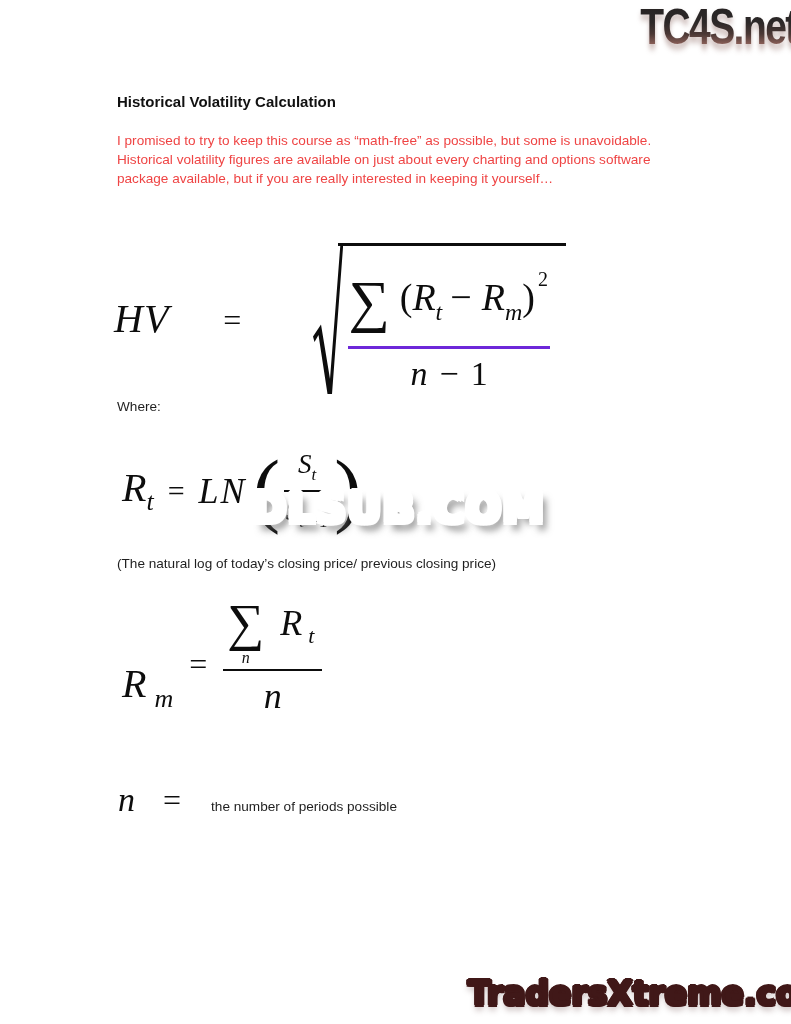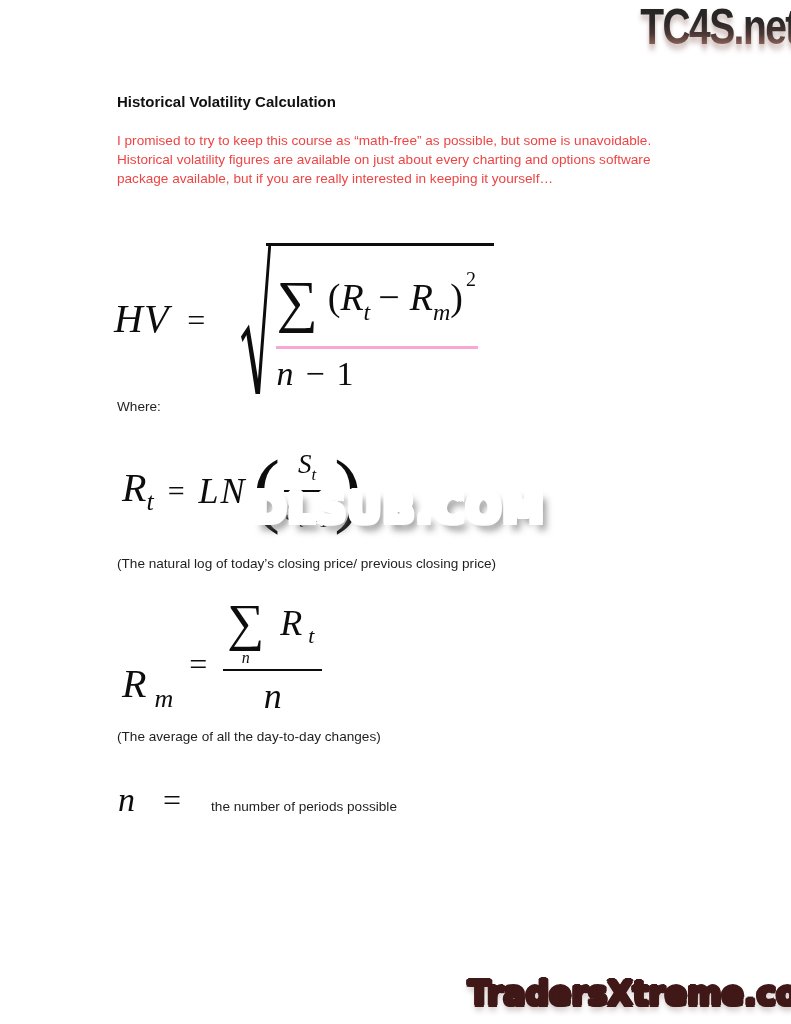--- a/index.html
+++ b/index.html
@@ -37,33 +37,33 @@
   .heading{position:absolute;left:117px;top:93px;font-size:15px;font-weight:bold;color:#111;}
   .intro{position:absolute;left:117px;top:131px;width:560px;font-size:13.6px;line-height:19px;color:#ef4444;}
   .plain{position:absolute;left:117px;font-size:13.6px;color:#1f1f1f;}
 
   
   .f{position:absolute;font-family:"Liberation Serif",serif;color:#0d0d0d;}
   .it{font-style:italic;}
   .up{font-style:normal;}
 
   
-  .f-hv{left:114px;top:243px;display:flex;align-items:center;}
+  .f-hv{left:114px;top:243px;display:flex;align-items:center;gap:36px;}
   .hv-lhs{font-size:40px;letter-spacing:1px;}
   .hv-eq{font-size:32px;margin:0 36px 0 18px;position:relative;top:2px;}
   .sqrt{display:flex;align-items:stretch;}
   .radhook{width:30px;flex:none;}
   .radhook svg{display:block;width:30px;height:100%;}
   .radicand{border-top:3px solid #0d0d0d;margin-left:-5px;padding:4px 16px 0 10px;}
   .hv-num{white-space:nowrap;text-align:center;font-size:38px;line-height:54px;padding:2px 2px 7px 0;}
   .hv-num .sigma{font-size:58px;font-style:normal;vertical-align:-11px;margin-right:10px;}
   .hv-num .sub{font-size:24px;vertical-align:-10px;}
   .hv-num .minus{font-style:normal;margin:0 10px 0 8px;}
   .hv-num .sup{font-size:20px;vertical-align:24px;margin-left:3px;}
-  .hv-den{border-top:3px solid #f9a8d4;text-align:left;font-size:34px;padding-top:5px;line-height:40px;white-space:nowrap;}
+  .hv-den{border-top:3px solid #6d28d9;text-align:center;font-size:34px;padding-top:5px;line-height:40px;white-space:nowrap;}
   .hv-den .minus{margin:0 12px;}
 
   
   .f-rt{left:122px;top:449px;display:flex;align-items:center;}
   .m40{font-size:40px;}
   .m36{font-size:36px;}
   .s26{font-size:26px;vertical-align:-9px;}
   .s17{font-size:17px;vertical-align:-7px;}
   .rt-eq{font-size:30px;margin:0 14px;}
   .fn{letter-spacing:2px;margin-right:4px;}
@@ -148,21 +148,20 @@
         <span class="sigcol">
           <span class="sigma">∑</span>
           <span class="limit it">n</span>
         </span>
         <span class="rm-rt"><span class="it">R</span><span class="sub it">t</span></span>
       </span>
       <span class="rm-den it">n</span>
     </span>
   </div>
 
-  <div class="plain" style="top:729px;">(The average of all the day-to-day changes)</div>
 
   <div class="f f-n">
     <span class="n-lhs it">n</span>
     <span class="n-eq up">=</span>
     <span class="n-text">the number of periods possible</span>
   </div>
 
   <div class="txlogo">TradersXtreme.com</div>
 
 </div>

